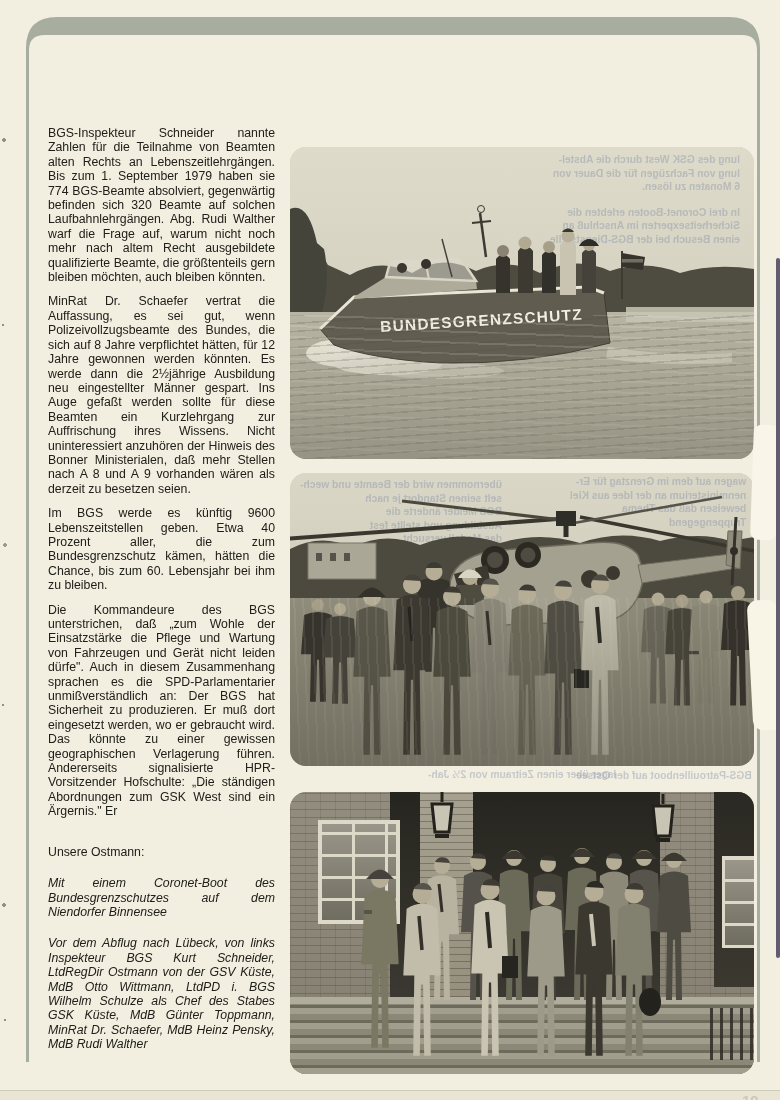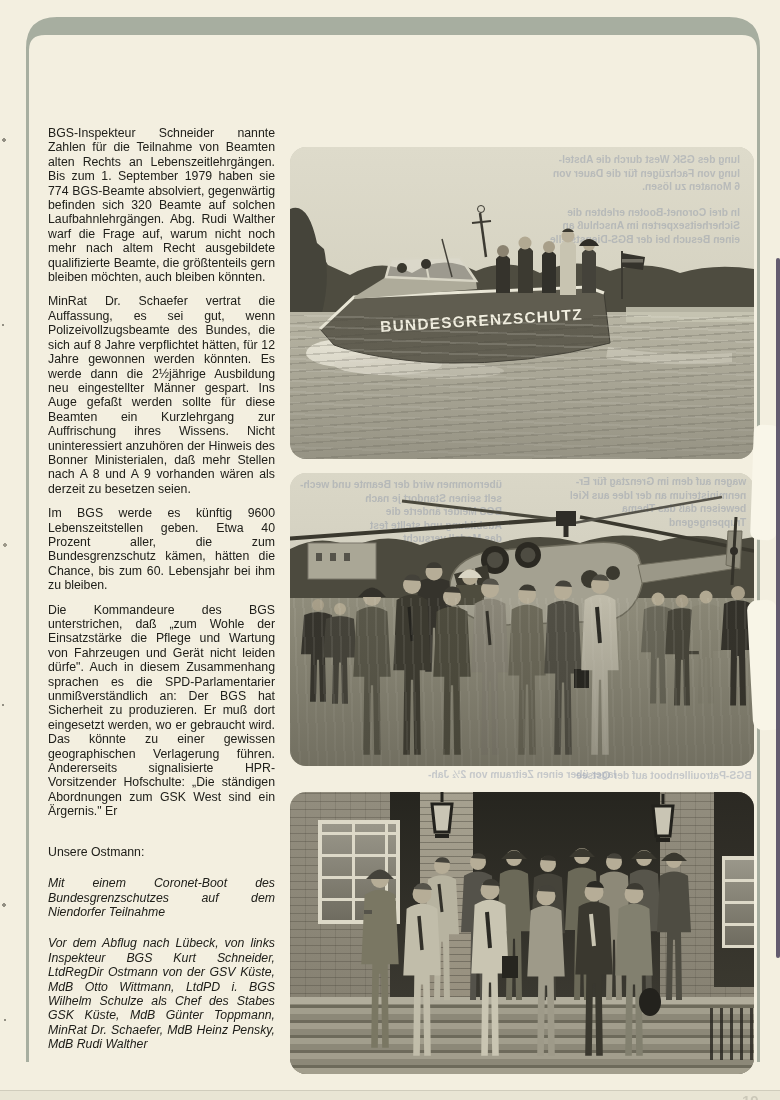--- a/index.html
+++ b/index.html
@@ -103,21 +103,21 @@
 <svg class="frame-svg" width="780" height="1100" aria-hidden="true">
   <path d="M26,1062 L26,48 Q26,17 57,17 L729,17 Q760,17 760,48 L760,1062 L757,1062 L757,50 Q757,35 742,35 L45,35 Q29,35 29,50 L29,1062 Z" fill="#a7aea0"></path>
 </svg>
 
 <div class="textcol" lang="de">
   <p>BGS-Inspekteur Schneider nannte Zahlen für die Teilnahme von Beamten alten Rechts an Lebenszeitlehrgängen. Bis zum 1. September 1979 haben sie 774 BGS-Beamte absolviert, gegenwärtig befinden sich 320 Beamte auf solchen Laufbahnlehrgängen. Abg. Rudi Walther warf die Frage auf, warum nicht noch mehr nach altem Recht ausgebildete qualifizierte Beamte, die größtenteils gern bleiben möchten, auch bleiben könnten.</p>
   <p>MinRat Dr. Schaefer vertrat die Auffassung, es sei gut, wenn Polizeivollzugsbeamte des Bundes, die sich auf 8 Jahre verpflichtet hätten, für 12 Jahre gewonnen werden könnten. Es werde dann die 2½jährige Ausbildung neu eingestellter Männer gespart. Ins Auge gefaßt werden sollte für diese Beamten ein Kurzlehrgang zur Auffrischung ihres Wissens. Nicht uninteressiert anzuhören der Hinweis des Bonner Ministerialen, daß mehr Stellen nach A 8 und A 9 vorhanden wären als derzeit zu besetzen seien.</p>
   <p>Im BGS werde es künftig 9600 Lebenszeitstellen geben. Etwa 40 Prozent aller, die zum Bundesgrenzschutz kämen, hätten die Chance, bis zum 60. Lebensjahr bei ihm zu bleiben.</p>
   <p>Die Kommandeure des BGS unterstrichen, daß „zum Wohle der Einsatzstärke die Pflege und Wartung von Fahrzeugen und Gerät nicht leiden dürfe". Auch in diesem Zusammenhang sprachen es die SPD-Parlamentarier unmißverständlich an: Der BGS hat Sicherheit zu produzieren. Er muß dort eingesetzt werden, wo er gebraucht wird. Das könnte zu einer gewissen geographischen Verlagerung führen. Andererseits signalisierte HPR-Vorsitzender Hofschulte: „Die ständigen Abordnungen zum GSK West sind ein Ärgernis." Er</p>
   <p class="cap-head">Unsere Ostmann:</p>
-  <p class="cap">Mit einem Coronet-Boot des Bundesgrenzschutzes auf dem Niendorfer Teilnahme</p>
+  <p class="cap">Mit einem Coronet-Boot des Bundesgrenzschutzes auf dem Niendorfer Binnensee</p>
   <p class="cap">Vor dem Abflug nach Lübeck, von links Inspekteur BGS Kurt Schneider, LtdRegDir Ostmann von der GSV Küste, MdB Otto Wittmann, LtdPD i. BGS Wilhelm Schulze als Chef des Stabes GSK Küste, MdB Günter Toppmann, MinRat Dr. Schaefer, MdB Heinz Pensky, MdB Rudi Walther</p>
 
 </div>
 
 <div class="photo" id="photo-boat">
   <div class="sky1"></div>
   <div class="bleed" style="right:14px;top:6px;">
     <div>lung des GSK West durch die Abstel-</div>
     <div>lung von Fachzügen für die Dauer von</div>
     <div>6 Monaten zu lösen.</div>

